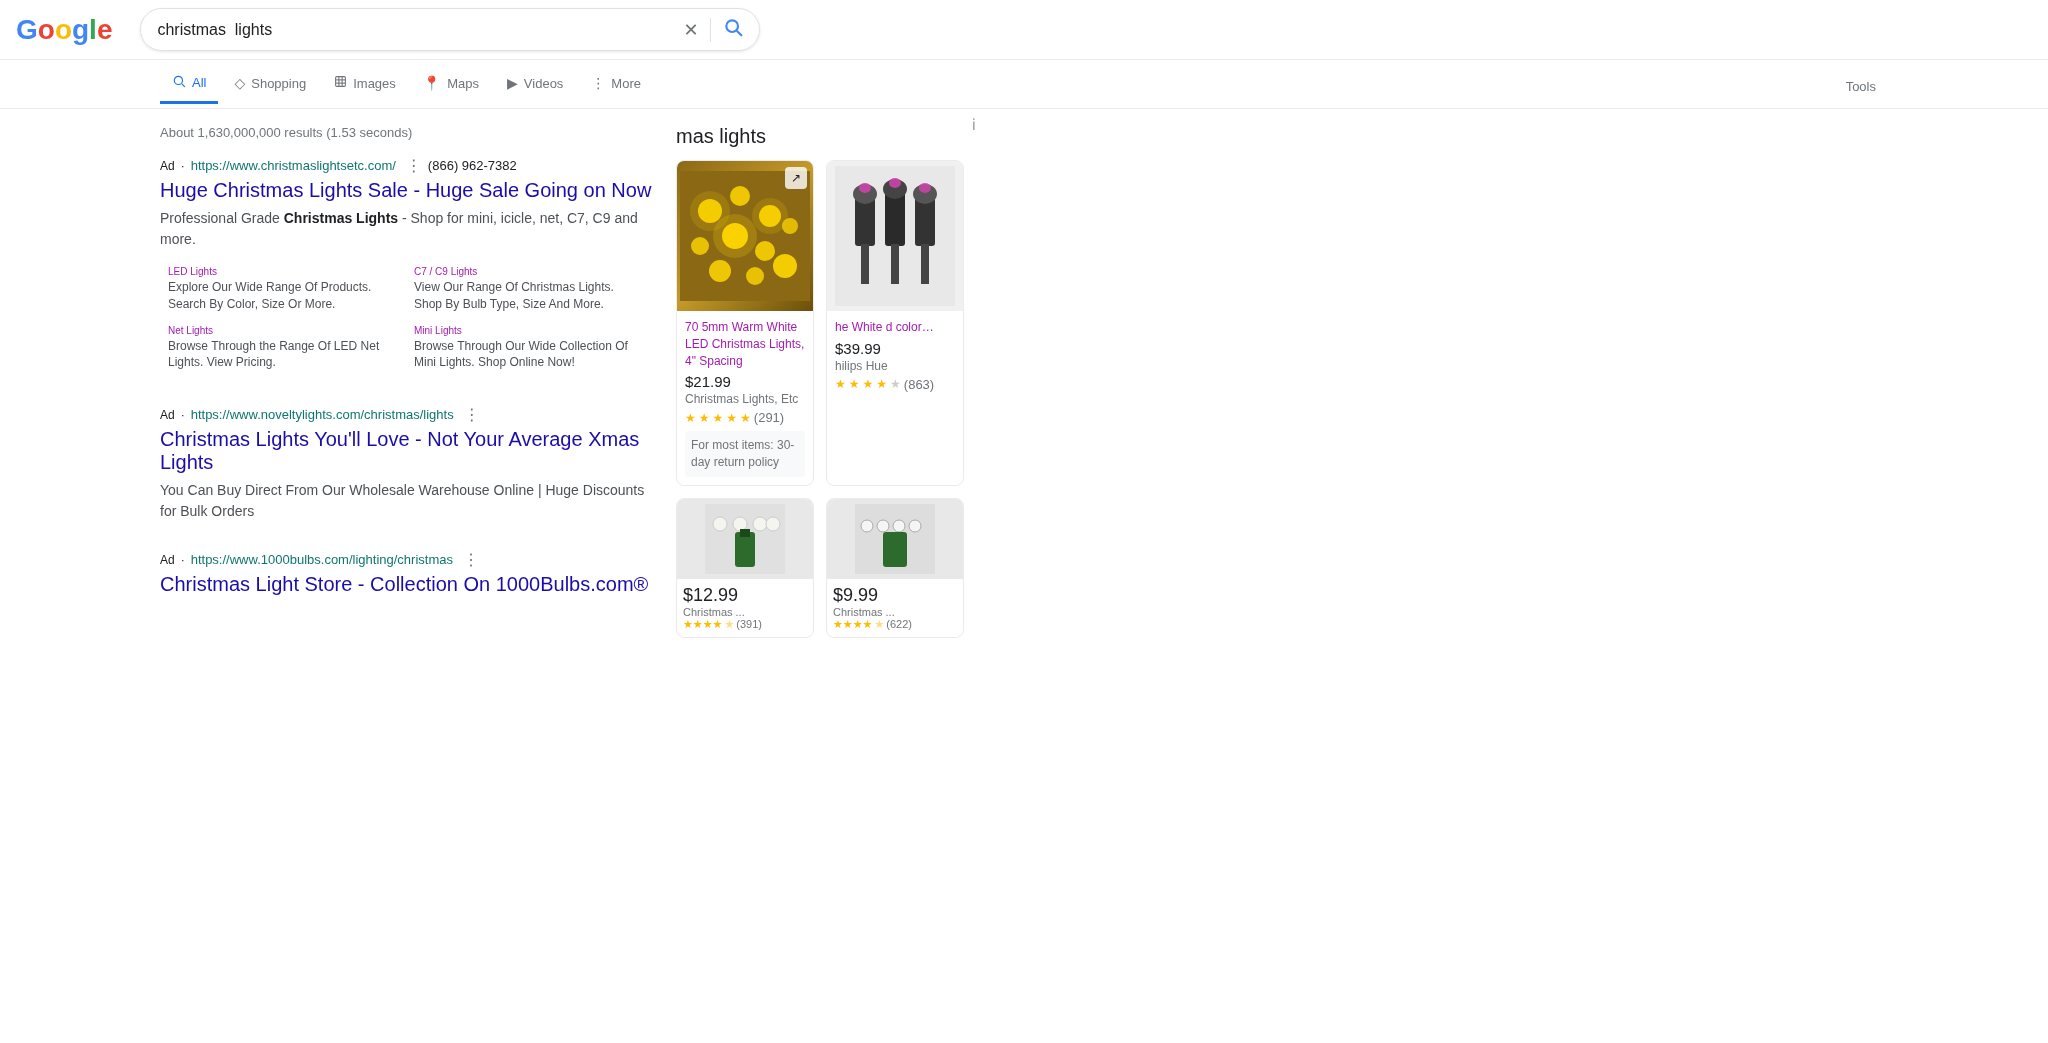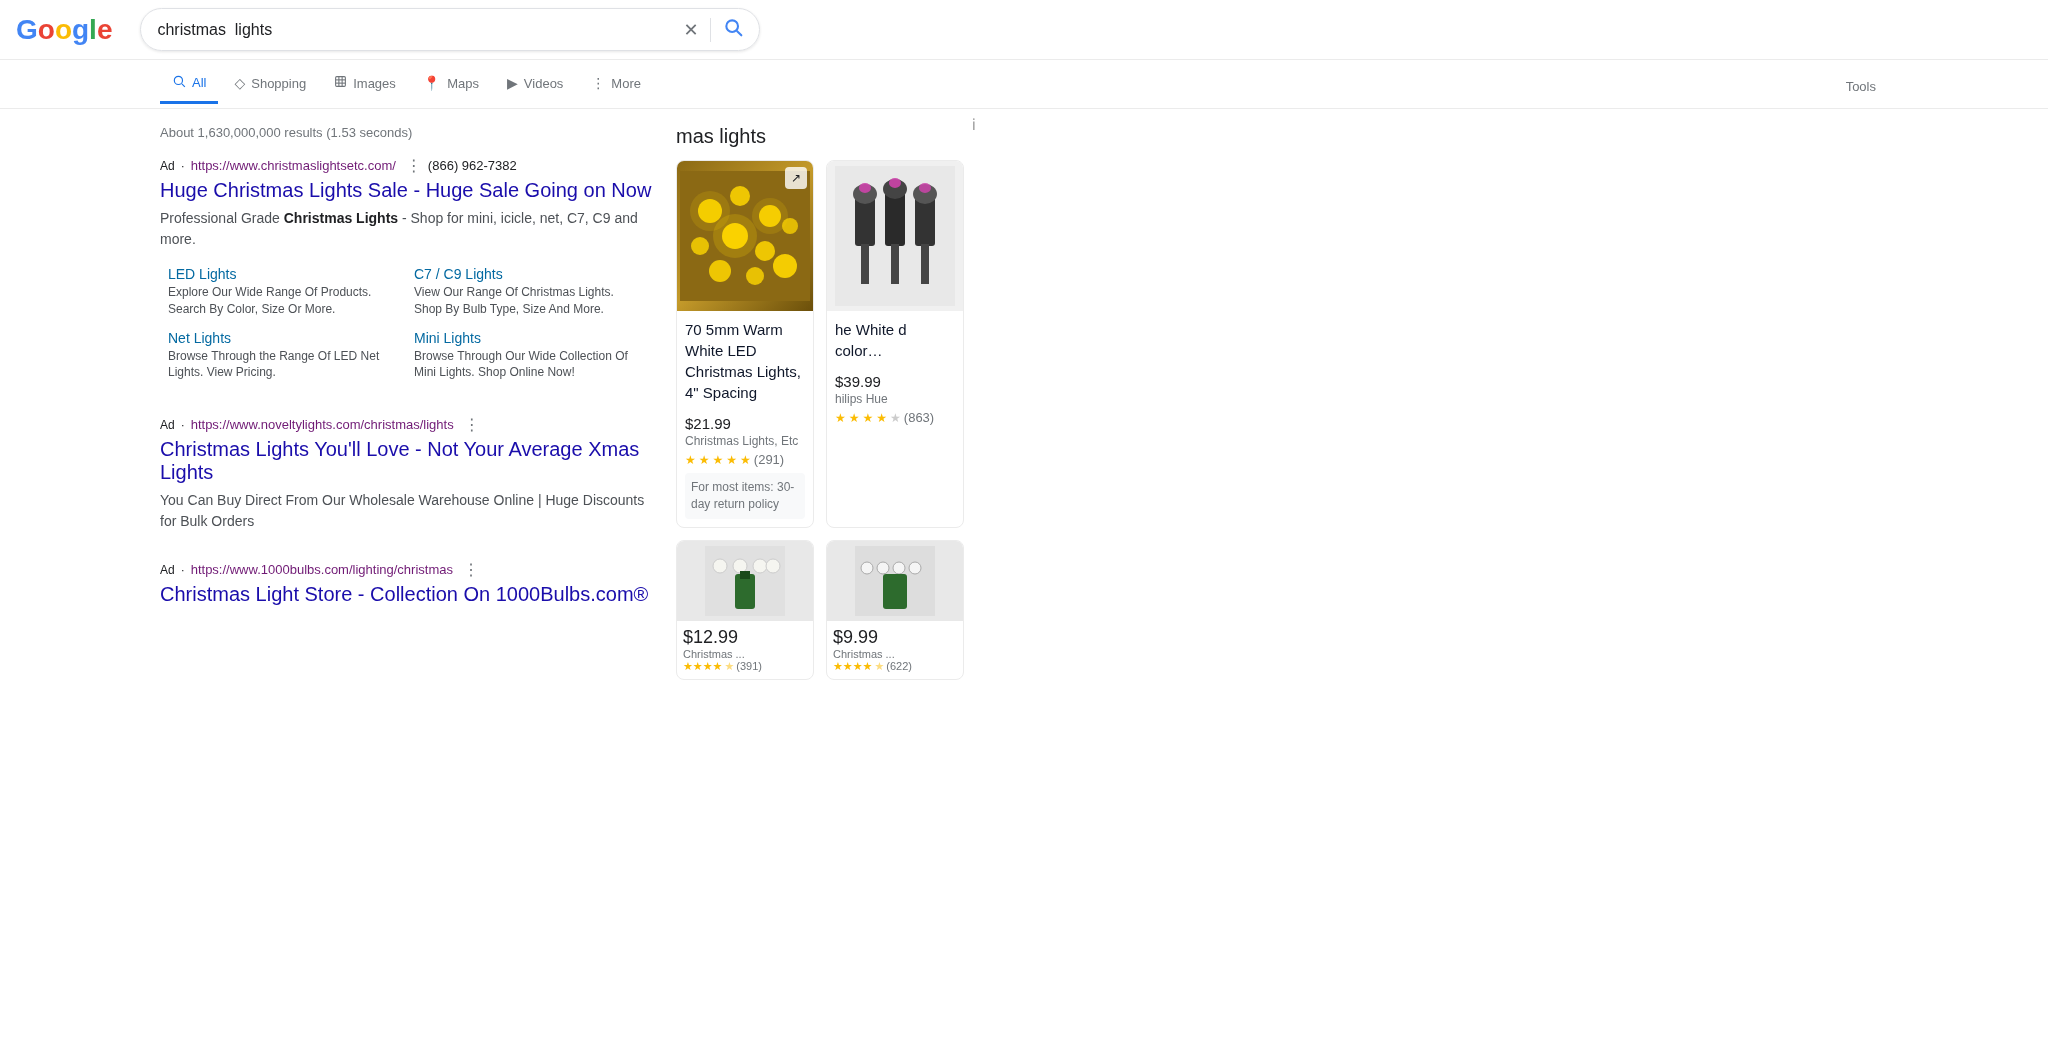--- a/index.html
+++ b/index.html
@@ -34,47 +34,47 @@
 
     
     .left-content { flex: 1; max-width: 660px; padding: 12px 0 12px 160px; }
 
     .results-count { font-size: 13px; color: #70757a; margin-bottom: 16px; padding-top: 4px; }
 
     
     .ad-result { margin-bottom: 28px; }
     .ad-meta { display: flex; align-items: center; gap: 6px; font-size: 12px; color: #202124; margin-bottom: 4px; }
     .ad-badge { font-size: 12px; color: #202124; }
-    .ad-url { font-size: 13px; color: #701a75; }
+    .ad-url { font-size: 13px; color: #0f766e; }
     .ad-dots { color: #70757a; cursor: pointer; font-size: 16px; margin-left: 4px; }
     .ad-phone { font-size: 13px; color: #202124; }
 
     .ad-title { font-size: 20px; color: #1a0dab; text-decoration: none; display: block; margin-bottom: 6px; cursor: pointer; }
 
     .ad-description { font-size: 14px; color: #4d5156; line-height: 1.5; margin-bottom: 10px; }
     .ad-description strong { color: #202124; }
 
     
     .sub-links { display: grid; grid-template-columns: 1fr 1fr; gap: 0; margin-left: 8px; }
     .sub-link-item { padding: 6px 16px 6px 0; }
-    .sub-link-title { color: #0369a1; font-size: 14px; text-decoration: none; cursor: pointer; display: block; margin-bottom: 2px; }
+    .sub-link-title { color: #a21caf; font-size: 10px; text-decoration: none; cursor: pointer; display: block; margin-bottom: 2px; }
     .sub-link-desc { font-size: 12px; color: #4d5156; line-height: 1.4; }
 
     
     .right-panel { width: 320px; padding: 16px 16px 0 16px; border-left: none; }
     .panel-title { font-size: 20px; color: #202124; margin-bottom: 12px; font-weight: 400; }
 
     .product-grid { display: grid; grid-template-columns: 1fr 1fr; gap: 12px; }
     .product-card { border: 1px solid #ebebeb; border-radius: 8px; overflow: hidden; cursor: pointer; }
     .product-card-main { position: relative; }
     .product-img-placeholder { width: 100%; height: 150px; display: flex; align-items: center; justify-content: center; overflow: hidden; }
     .product-img-lights { background: linear-gradient(135deg, #8B6914, #c49a2a, #6b4f0a); width: 100%; height: 100%; display: flex; align-items: center; justify-content: center; }
     .product-img-spots { background: #f0f0f0; width: 100%; height: 100%; display: flex; align-items: center; justify-content: center; }
     .product-info { padding: 8px; }
-    .product-link-title { color: #0f172a; font-size: 15px; line-height: 1.4; text-decoration: none; display: block; margin-bottom: 12px; }
+    .product-link-title { color: #a21caf; font-size: 12px; line-height: 1.4; text-decoration: none; display: block; margin-bottom: 4px; }
     .product-price { font-size: 15px; color: #202124; font-weight: 500; margin-bottom: 2px; }
     .product-seller { font-size: 12px; color: #70757a; margin-bottom: 4px; }
     .product-stars { display: flex; align-items: center; gap: 3px; font-size: 12px; }
     .stars-filled { color: #fbbc04; }
     .stars-half { color: #fbbc04; }
     .stars-empty { color: #ccc; }
     .stars-count { color: #70757a; font-size: 13px; }
     .return-policy { font-size: 12px; color: #70757a; margin-top: 6px; line-height: 1.4; background: #f8f9fa; padding: 6px; border-radius: 4px; }
     .external-link-icon { position: absolute; top: 6px; right: 6px; background: rgba(255,255,255,0.8); border-radius: 4px; width: 22px; height: 22px; display: flex; align-items: center; justify-content: center; font-size: 12px; cursor: pointer; }
 

